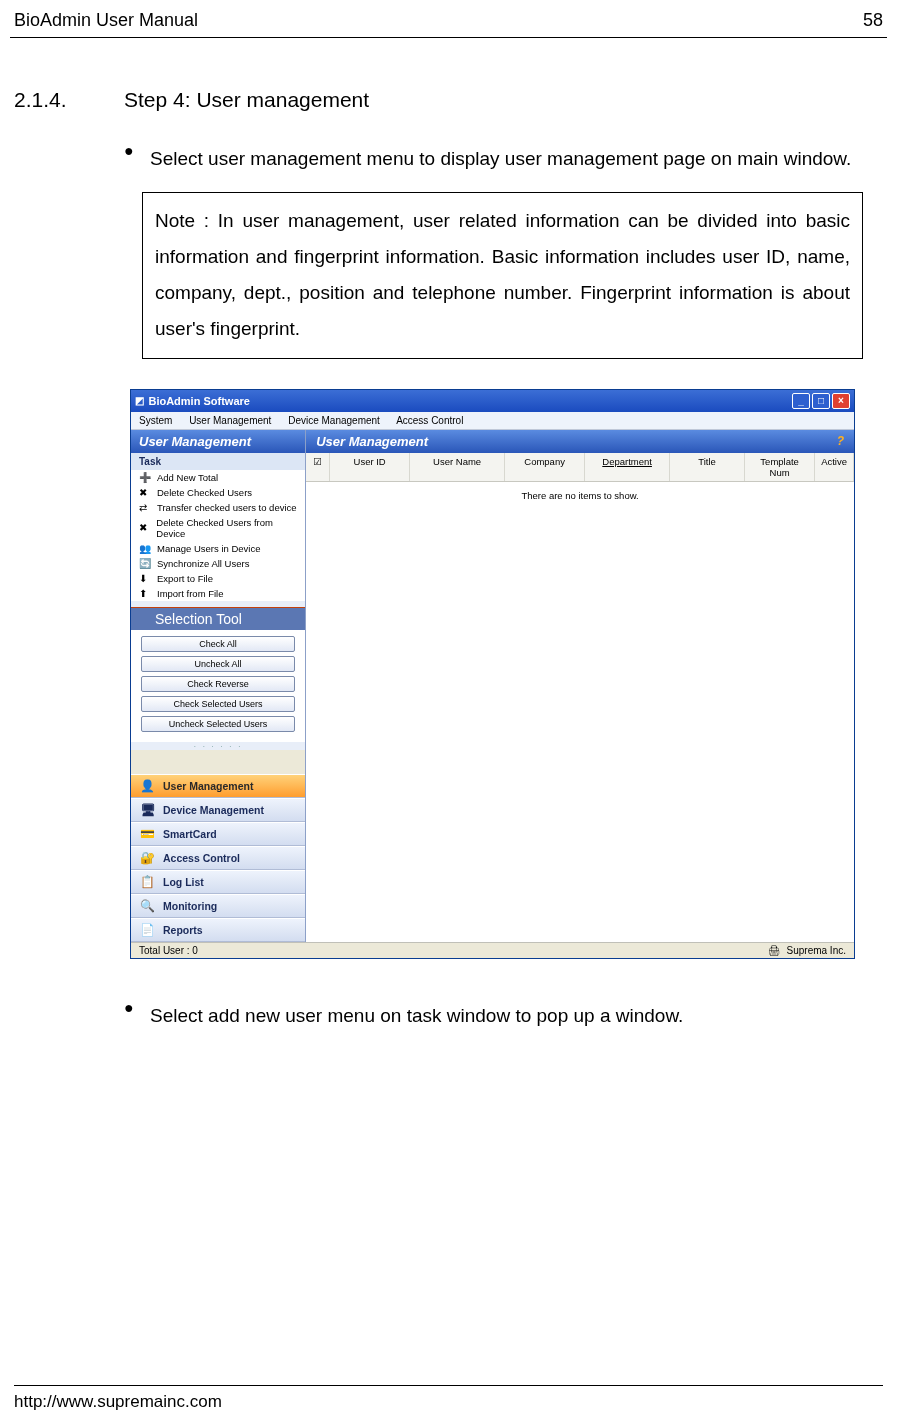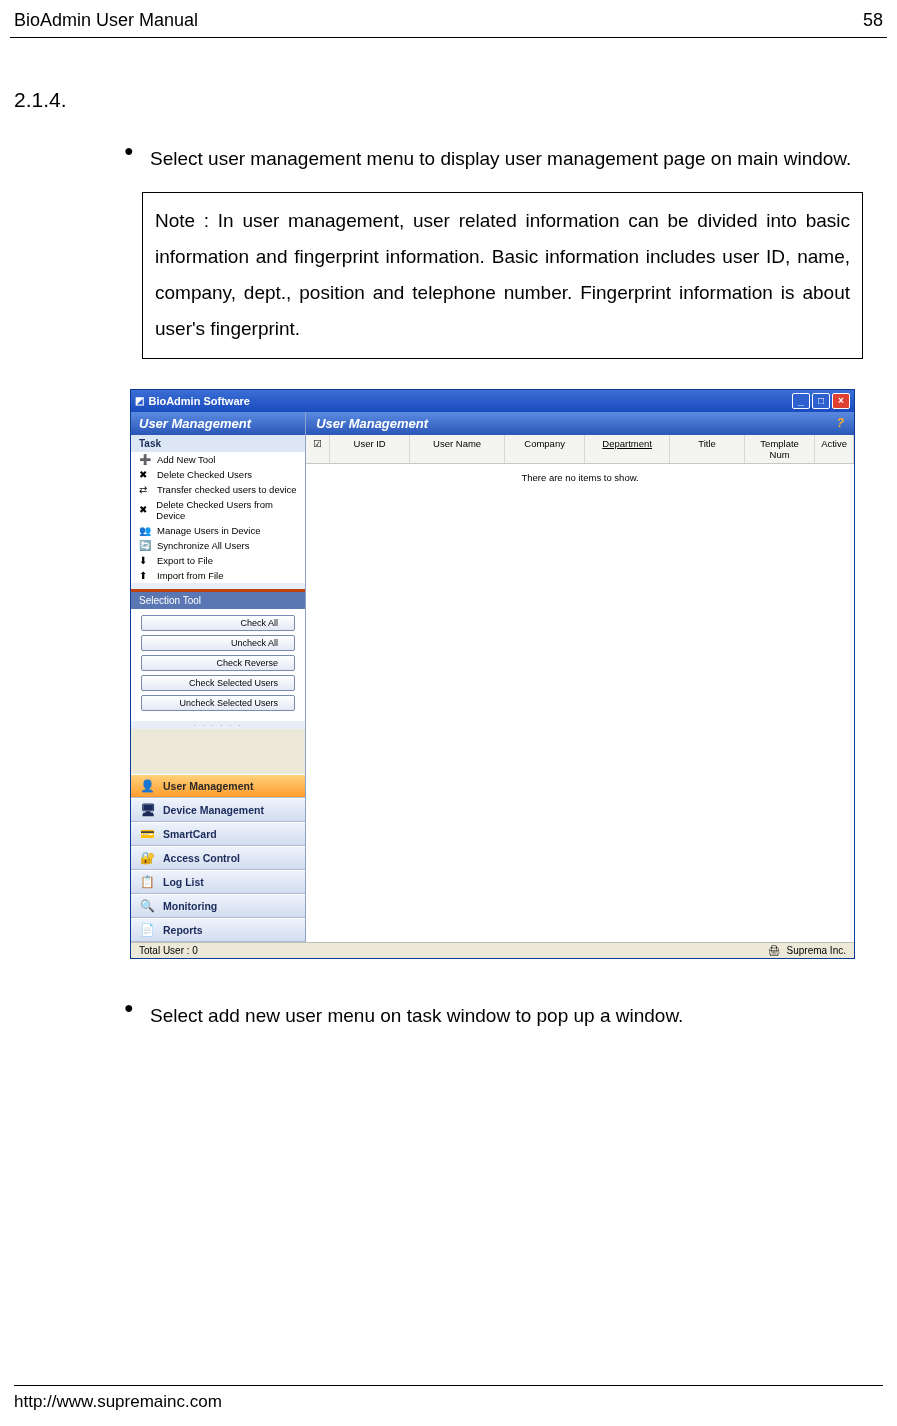--- a/index.html
+++ b/index.html
@@ -80,36 +80,36 @@
       background: linear-gradient(#5a8be0, #2a56b8);
       color: #fff;
       font-weight: bold;
       font-size: 13px;
       padding: 4px 8px;
       font-style: italic;
     }
     .task-section {
       background: #e8eef8;
       padding: 0 0 6px 0;
-      border-bottom: 3px solid #c2410c;
+      border-bottom: 1px solid #c2410c;
     }
     .task-head { background: #dce6f5; color: #1a2a5a; font-size: 10px; padding: 3px 8px; font-weight: bold; }
     .task-item {
       display: flex; align-items: center;
       padding: 2px 8px; color: #000; font-size: 9.5px;
       background: #fff;
     }
     .task-item .ti-icon { width: 14px; margin-right: 4px; font-size: 10px; }
     .sel-section { background: #e8eef8; }
-    .sel-head { background: #5b77b3; color: #fff; font-size: 10px; padding: 3px 8px; }
+    .sel-head { background: #5b77b3; color: #fff; font-size: 14px; padding: 3px 24px; }
     .sel-body { background: #fff; padding: 6px 10px; }
     .sel-btn {
-      display: block; width: 100%; text-align: right;
+      display: block; width: 100%; text-align: center;
       border: 1px solid #7a8aaa; background: linear-gradient(#fff,#e2e8f5);
-      border-radius: 2px; font-size: 9px; padding: 2px 16px; margin-bottom: 4px;
+      border-radius: 2px; font-size: 9px; padding: 2px 4px; margin-bottom: 4px;
     }
     .grabber { height: 8px; background: #e8eef8; text-align: center; color: #8aa; font-size: 8px; letter-spacing: 2px; }
     .nav-items { margin-top: auto; }
     .nav-item {
       display: flex; align-items: center;
       padding: 4px 8px; font-size: 10.5px; font-weight: bold;
       border-top: 1px solid #fff; border-bottom: 1px solid #b0bcd6;
       background: linear-gradient(#eef3fc, #d3ddf0);
       color: #1a2a5a;
     }
@@ -155,46 +155,53 @@
 
 <div class="header">
   <span>BioAdmin User Manual</span>
   <span>58</span>
 </div>
 <div class="hr-top"></div>
 
 <div class="content">
   <div class="section-head">
     <div class="section-num">2.1.4.</div>
+    <div class="section-title">Step 4: User management</div>
   </div>
 
   <div class="bullet-row">
     <div class="bullet-sym">●</div>
     <div class="bullet-text">Select user management menu to display user management page on main window.</div>
   </div>
 
   <div class="note-box">Note : In user management, user related information can be divided into basic information and fingerprint information. Basic information includes user ID, name, company, dept., position and telephone number. Fingerprint information is about user's fingerprint.</div>
 
   <div class="app-window">
     <div class="titlebar">
       <span class="titlebar-icon">◩</span>
       <span>BioAdmin Software</span>
       <span class="titlebar-spacer"></span>
       <span class="win-btn win-min">_</span>
       <span class="win-btn win-max">□</span>
       <span class="win-btn win-close">×</span>
     </div>
+    <div class="menubar">
+      <span>System</span>
+      <span>User Management</span>
+      <span>Device Management</span>
+      <span>Access Control</span>
+    </div>
     <div class="app-body">
       <div class="left-pane">
         <div class="pane-header">User Management</div>
         <div class="task-section">
           <div class="task-head">Task</div>
           <div class="task-item">
               <span class="ti-icon">➕</span>
-              <span>Add New Tool</span>
+              <span>Add New Total</span>
             </div>
           <div class="task-item">
               <span class="ti-icon">✖</span>
               <span>Delete Checked Users</span>
             </div>
           <div class="task-item">
               <span class="ti-icon">⇄</span>
               <span>Transfer checked users to device</span>
             </div>
           <div class="task-item">

